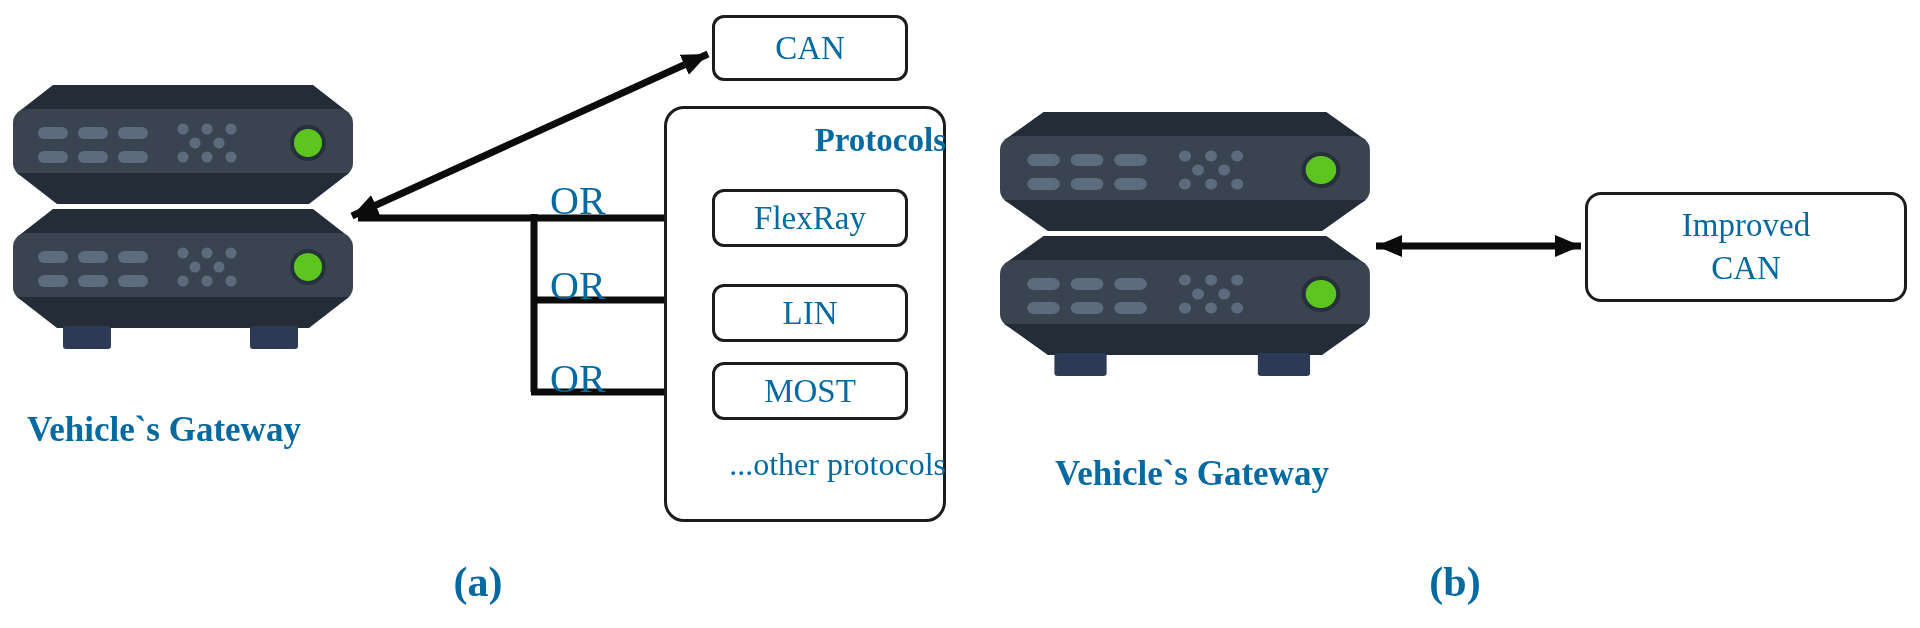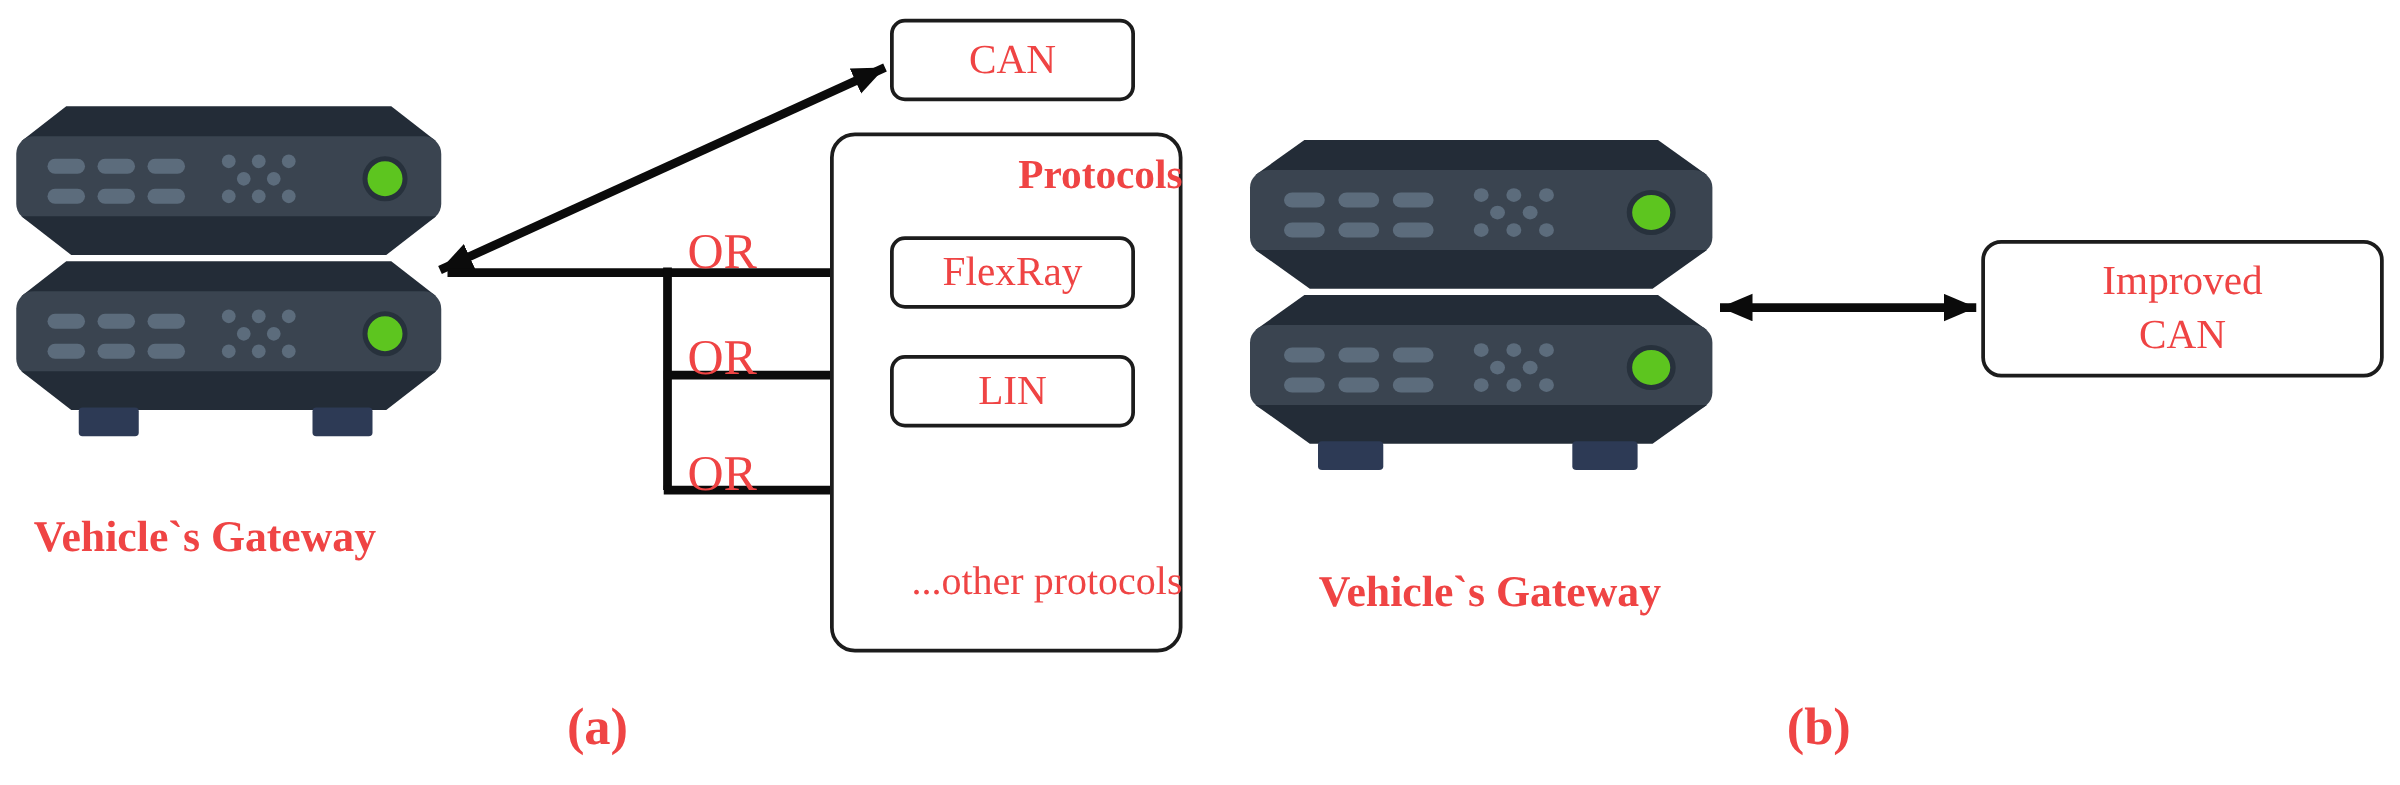--- a/index.html
+++ b/index.html
@@ -7,21 +7,21 @@
     padding: 0;
     background: #ffffff;
   }
   .canvas {
     position: relative;
     width: 1920px;
     height: 628px;
     background: #ffffff;
     overflow: hidden;
     font-family: "Liberation Serif", "DejaVu Serif", serif;
-    color: #ef4444;
+    color: #0369a1;
   }
   .layer {
     position: absolute;
     left: 0;
     top: 0;
   }
   .box {
     position: absolute;
     border: 3px solid #1c1c1c;
     border-radius: 12px;
@@ -155,20 +155,23 @@
   <div class="group-title" style="left:664px; top:122px; width:282px;">Protocols</div>
 
   <div class="box" style="left:712px; top:189px; width:196px; height:58px;">
     <span>FlexRay</span>
   </div>
 
   <div class="box" style="left:712px; top:272px; width:196px; height:58px;margin-top:12px;">
     <span>LIN</span>
   </div>
 
+  <div class="box" style="left:712px; top:362px; width:196px; height:58px;">
+    <span>MOST</span>
+  </div>
 
   <div class="plain-label" style="left:664px; top:446px; width:282px;text-align:right;">...other protocols</div>
 
   <div class="or-label" style="left:550px; top:177px; width:50px;">OR</div>
   <div class="or-label" style="left:550px; top:262px; width:50px;">OR</div>
   <div class="or-label" style="left:550px; top:355px; width:50px;">OR</div>
 
   <div class="gateway-label" style="left:14px; top:364px; width:300px;">Vehicle`s Gateway</div>
 
   <div class="caption" style="left:418px; top:558px; width:120px;">(a)</div>

